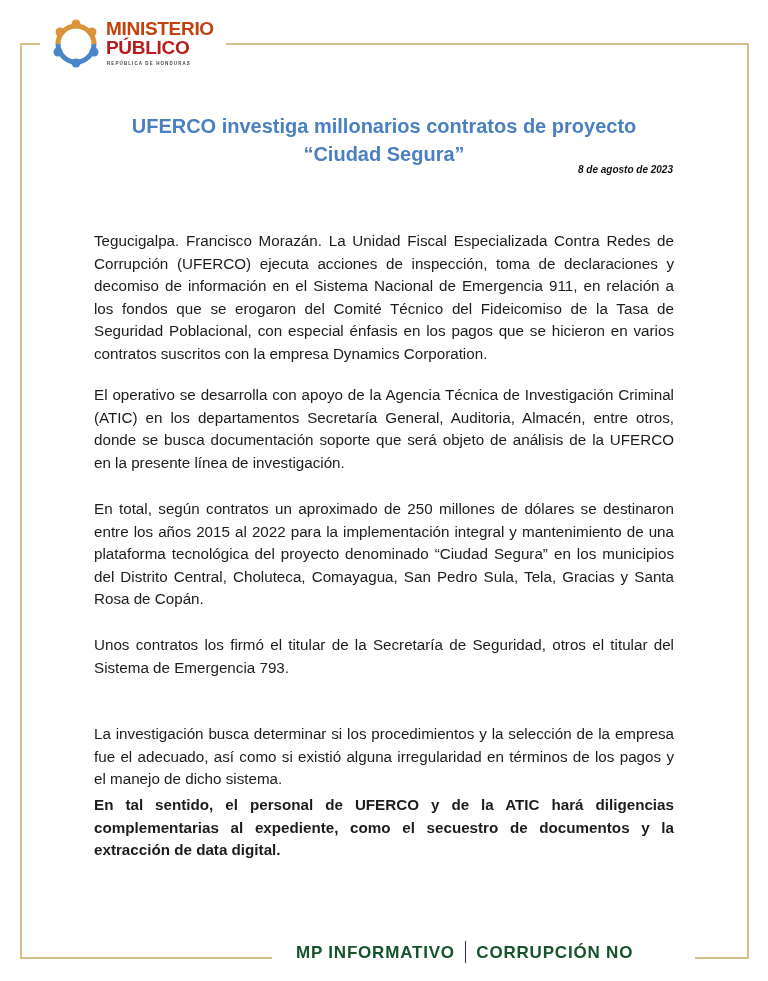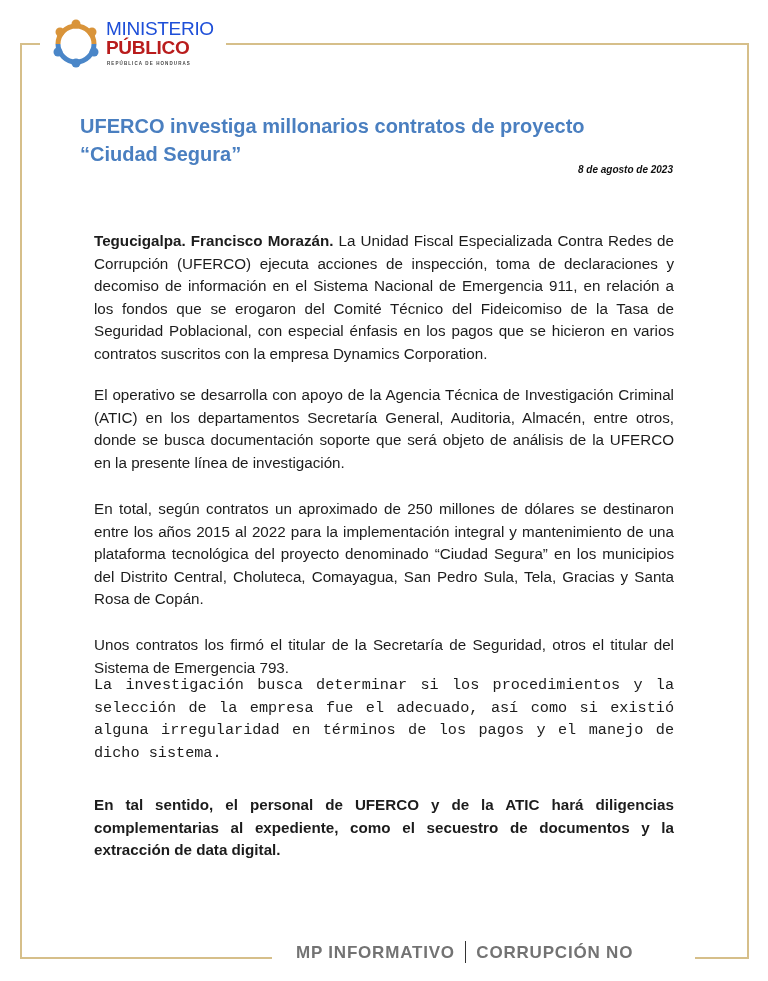--- a/index.html
+++ b/index.html
@@ -9,39 +9,39 @@
   }
   .frame-top-left { position:absolute; left:20px; top:43px; width:20px; height:2px; background:#d6bf8a; }
   .frame-top-right { position:absolute; left:226px; top:43px; width:523px; height:2px; background:#d6bf8a; }
   .frame-left { position:absolute; left:20px; top:43px; width:2px; height:916px; background:#d6bf8a; }
   .frame-right { position:absolute; left:747px; top:43px; width:2px; height:916px; background:#d6bf8a; }
   .frame-bottom-left { position:absolute; left:20px; top:957px; width:252px; height:2px; background:#d6bf8a; }
   .frame-bottom-right { position:absolute; left:695px; top:957px; width:54px; height:2px; background:#d6bf8a; }
 
   .logo { position:absolute; left:50px; top:16px; width:160px; height:56px; }
   .logo svg { position:absolute; left:0; top:2px; }
-  .logo-line1 { position:absolute; left:56px; top:3px; font-size:19px; font-weight:normal; color:#1d4ed8; letter-spacing:-0.3px; line-height:20px; }
+  .logo-line1 { position:absolute; left:56px; top:3px; font-size:19px; font-weight:bold; color:#c2410c; letter-spacing:-0.3px; line-height:20px; }
   .logo-line2 { position:absolute; left:56px; top:22px; font-size:19px; font-weight:bold; color:#b91c1c; letter-spacing:-0.3px; line-height:20px; }
   .logo-sub { position:absolute; left:57px; top:45px; font-size:4.5px; font-weight:bold; color:#444; letter-spacing:1.1px; white-space:nowrap; }
 
-  .title { position:absolute; left:80px; width:608px; color:#4a7fc0; font-size:20px; font-weight:bold; line-height:28px; }
+  .title { position:absolute; left:80px; width:608px; text-align:center; color:#4a7fc0; font-size:20px; font-weight:bold; line-height:28px; }
   .title.l1 { top:112px; }
   .title.l2 { top:140px; }
   .date { position:absolute; right:95px; top:164px; font-size:10px; font-weight:bold; color:#111;font-style:italic; }
 
   .body { position:absolute; left:94px; width:580px; font-size:15.2px; line-height:22.5px; text-align:justify; color:#1c1c1c; }
   .p1 { top:230px; }
   .p2 { top:384px; }
   .p3 { top:498px; }
   .p4 { top:634px; }
-  .p5 { top:674px;font-family:Liberation Mono, monospace; }
+  .p5 { top:723px; }
   .p6 { top:794px;font-weight:bold; }
-  .body b { font-weight:bold; }
+  .body b { font-weight:normal; }
 
-  .footer { position:absolute; left:296px; top:941px; font-size:17px; font-weight:bold; color:#737373; letter-spacing:0.8px; white-space:nowrap; }
+  .footer { position:absolute; left:296px; top:941px; font-size:17px; font-weight:bold; color:#14532d; letter-spacing:0.8px; white-space:nowrap; }
   .footer .sep { display:inline-block; width:1.5px; height:22px; background:#333; margin:0 10px; vertical-align:-5px; }
 </style>
 </head>
 <body>
 
 <div class="frame-top-left"></div>
 <div class="frame-top-right"></div>
 <div class="frame-left"></div>
 <div class="frame-right"></div>
 <div class="frame-bottom-left"></div>

